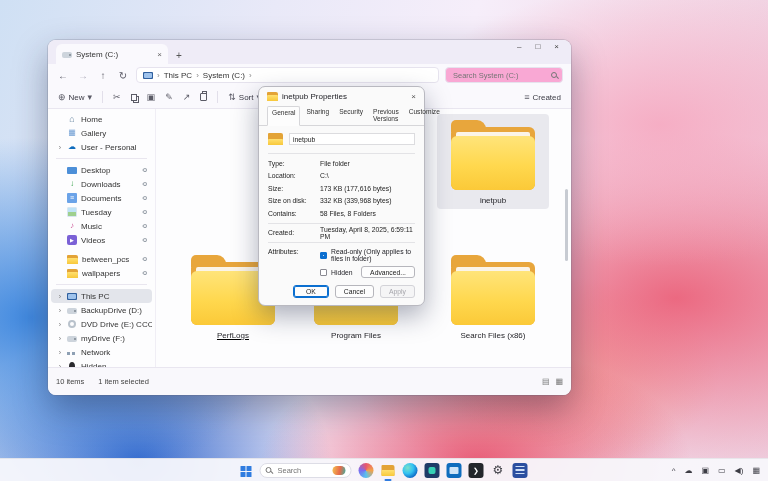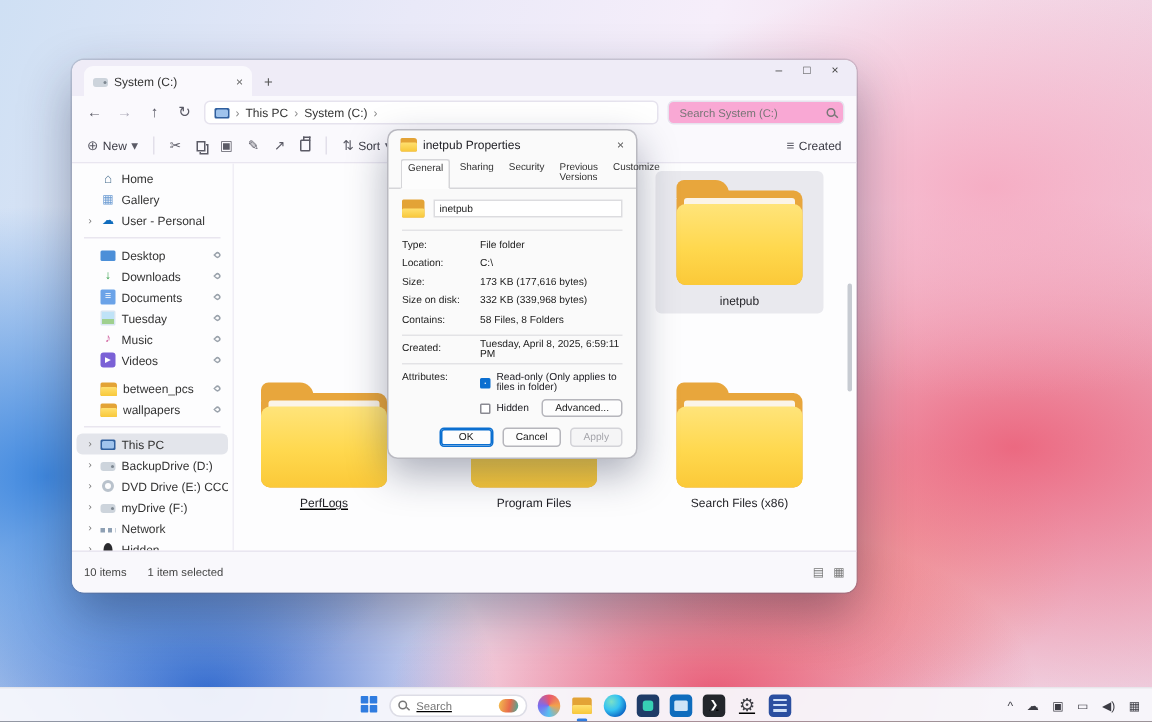--- a/index.html
+++ b/index.html
@@ -117,21 +117,21 @@
   .dbtn{height:13px;border:1px solid #b6b6bc;background:#fdfdfd;border-radius:3px;font-size:6.8px;color:#222;
     display:inline-flex;align-items:center;justify-content:center;padding:0 8px;}
   .advbtn{margin-left:auto;min-width:48px;height:12px;}
   .dfooter{display:flex;justify-content:flex-end;gap:6px;padding:6px 9px 7px;flex:none;}
   .dbtn.ok{border-color:#0b6fd0;box-shadow:0 0 0 1px #0b6fd0 inset;min-width:36px;}
   .dbtn.cancel{min-width:36px;}
   .dbtn.apply{min-width:30px;color:#a5a5ab;background:#f5f5f6;border-color:#d3d3d8;}
   
   .taskbar{position:absolute;left:0;right:0;bottom:0;height:23px;background:rgba(248,248,252,.94);
     border-top:1px solid rgba(0,0,0,.06);z-index:60;display:flex;align-items:center;}
-  .tb-center{position:absolute;left:50%;transform:translateX(-50%);display:flex;align-items:center;gap:7px;text-decoration:underline;}
+  .tb-center{position:absolute;left:50%;transform:translateX(-50%);display:flex;align-items:flex-end;gap:7px;}
   .winlogo{width:12px;height:12px;display:grid;grid-template-columns:5px 5px;grid-template-rows:5px 5px;gap:1px;}
   .winlogo span{background:#2f7ce0;border-radius:.5px;}
   .tbsearch{width:92px;height:15px;background:#fff;border:1px solid #dddde6;border-radius:8px;display:flex;align-items:center;gap:4px;padding:0 5px;}
   .tbsearch input{border:none;outline:none;flex:1;font-size:7.5px;color:#555;background:transparent;min-width:0;}
   .brushdot{width:13px;height:9px;border-radius:5px;background:linear-gradient(100deg,#f3c14f,#e86a4a 55%,#3fae9e);flex:none;}
   .tbico{width:15px;height:15px;border-radius:3px;position:relative;flex:none;}
   .copilot{border-radius:50%;background:conic-gradient(#e8566e,#f2a24b,#57c2ef,#7a6cf0,#e8566e);}
   .tbfolder{position:relative;}
   .tbfolder .mfolder{position:absolute;left:1px;top:2px;width:13px;height:11px;}
   .tbfolder .indic{position:absolute;left:4px;bottom:-3px;width:7px;height:2px;border-radius:1px;background:#2f7ce0;}
@@ -313,21 +313,21 @@
 
       <div class="content">
         <div class="tile sel" style="left:281px;top:5px;">
           <div class="folder">
               <div class="bk"></div>
               <div class="pp"></div>
               <div class="ft"></div>
             </div>
           <div class="fname">inetpub</div>
         </div>
-        <div class="tile" style="left:4px;top:140px;text-decoration:underline;">
+        <div class="tile" style="left:21px;top:140px;text-decoration:underline;">
           <div class="folder">
               <div class="bk"></div>
               <div class="pp"></div>
               <div class="ft"></div>
             </div>
           <div class="fname">PerfLogs</div>
         </div>
         <div class="tile" style="left:144px;top:140px;">
           <div class="folder">
               <div class="bk"></div>

